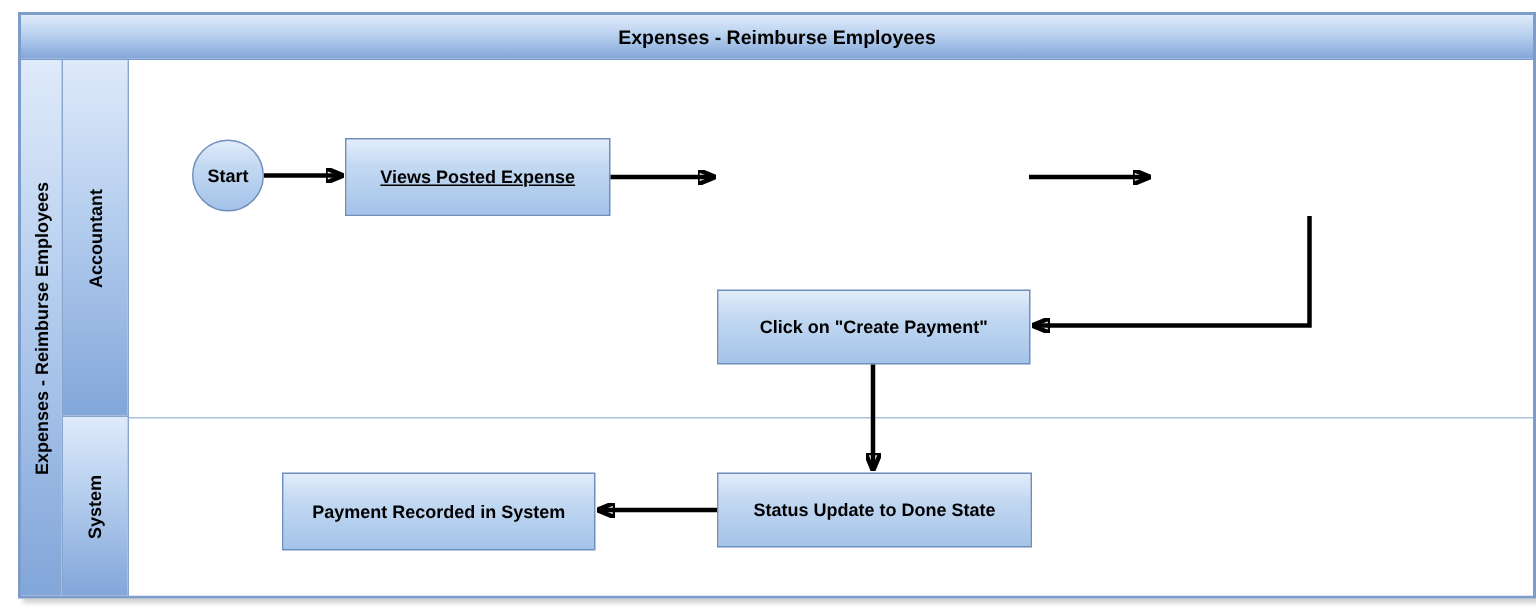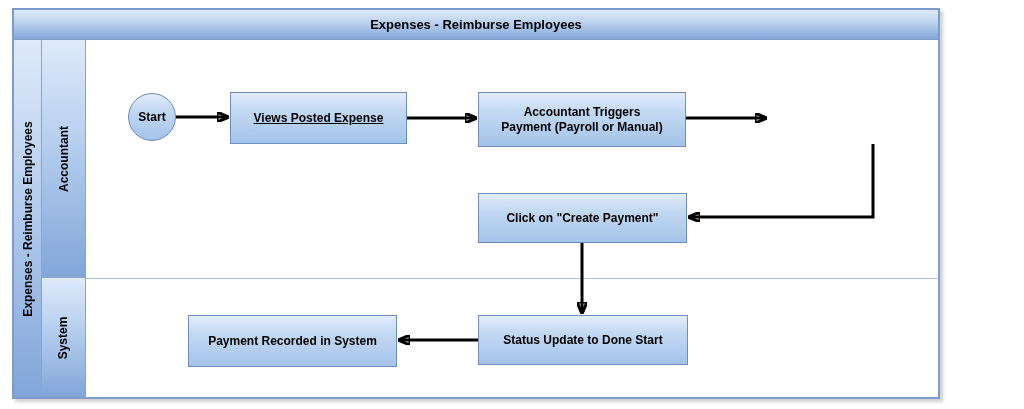--- a/index.html
+++ b/index.html
@@ -14,21 +14,21 @@
     --lane-divider:#a9c3e0;
     --arrow:#000000;
     --text:#000000;
   }
   html,body{margin:0;padding:0;background:#ffffff;}
   .stage{
     position:relative;width:1024px;height:409px;background:#ffffff;overflow:hidden;
     font-family:"Liberation Sans",sans-serif;color:var(--text);
   }
   .pool{
-    position:absolute;left:12px;top:8px;width:928px;height:391px;
+    position:absolute;left:12px;top:8px;width:1012px;height:391px;
     border:2px solid var(--pool-border);box-sizing:border-box;
     display:flex;flex-direction:column;background:#ffffff;
     box-shadow:3px 3px 3px rgba(120,120,120,0.35);
   }
   .pool-title{
     height:29px;flex:none;display:flex;align-items:center;justify-content:center;
     font-weight:bold;font-size:13px;
     background:linear-gradient(180deg,var(--header-fill-top) 0%,#b9d1ef 45%,var(--header-fill-bottom) 100%);
     border-bottom:1px solid var(--pool-border);
   }
@@ -87,29 +87,25 @@
     </div>
   </div>
 
   <div class="layer">
     <div class="node node-start" style="left:128px;top:93px;width:48px;height:48px;">
       <span>Start</span>
     </div>
     <div class="node" style="left:230px;top:92px;width:177px;height:52px;text-decoration:underline;">
       <span>Views Posted Expense</span>
     </div>
-    <div class="node" style="left:478px;top:92px;width:208px;height:55px;">
-      <span>Accountant Triggers
-Payment (Payroll or Manual)</span>
-    </div>
     <div class="node" style="left:478px;top:193px;width:209px;height:50px;">
       <span>Click on "Create Payment"</span>
     </div>
     <div class="node" style="left:478px;top:315px;width:210px;height:50px;">
-      <span>Status Update to Done Start</span>
+      <span>Status Update to Done State</span>
     </div>
     <div class="node" style="left:188px;top:315px;width:209px;height:52px;">
       <span>Payment Recorded in System</span>
     </div>
   </div>
 
   <svg class="arrows" width="1024" height="409">
     <defs>
       <marker id="ah" markerUnits="userSpaceOnUse" markerWidth="12" markerHeight="10" refX="11" refY="5" orient="auto">
         <path d="M0,0 L12,5 L0,10 Z" fill="#000000" stroke="none"></path>

